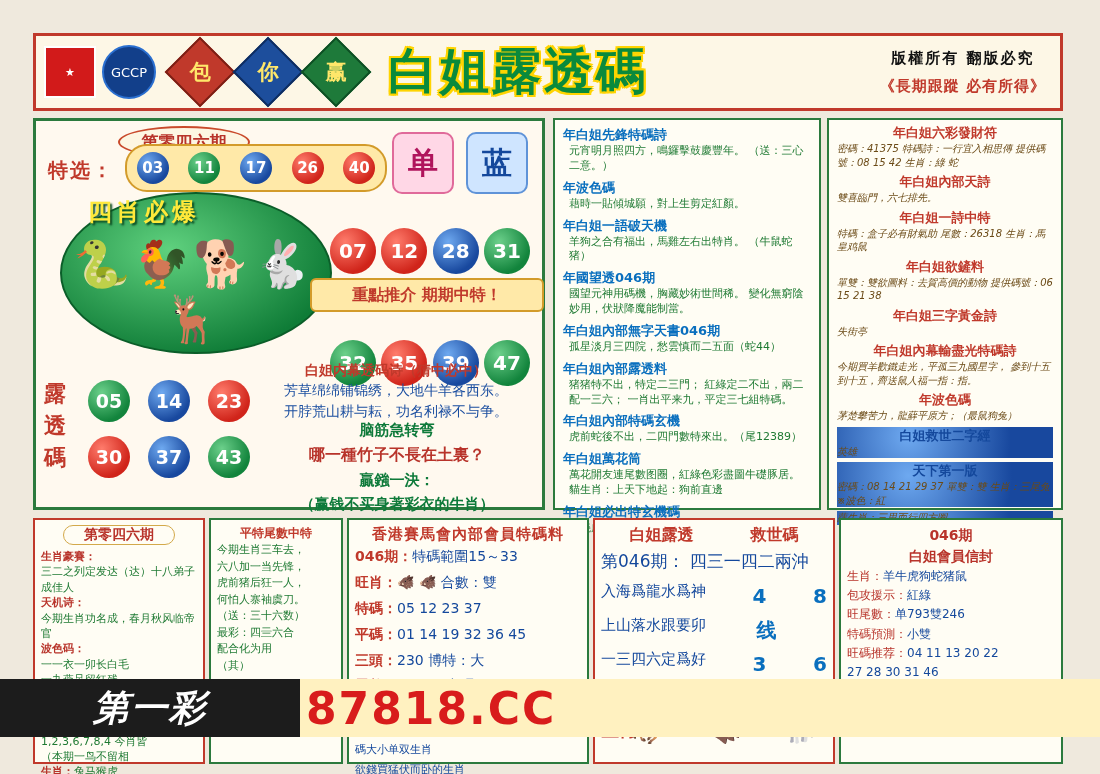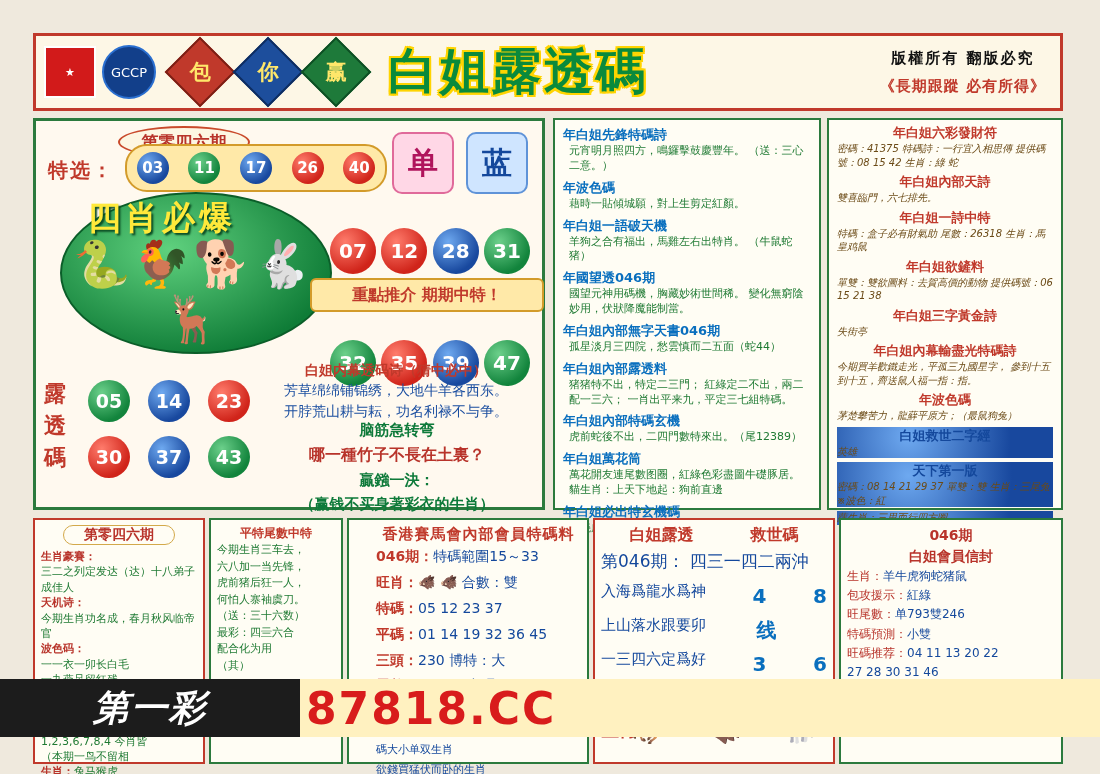--- a/index.html
+++ b/index.html
@@ -67,21 +67,21 @@
     font-size:30px;font-weight:bold;color:#b0145c;}
   .lan-box{position:absolute;left:466px;top:132px;width:58px;height:58px;border-radius:10px;
     background:#cfe5ff;border:2px solid #5f93d8;display:flex;align-items:center;justify-content:center;
     font-size:30px;font-weight:bold;color:#14489c;}
 
   .oval{
     position:absolute;left:60px;top:192px;width:268px;height:158px;border-radius:50%;
     background:radial-gradient(ellipse at 40% 35%, #5fd17e, #0f7c37 75%);
     border:2px solid #0b5e29;
   }
-  .oval-title{position:absolute;left:88px;top:196px;font-size:33px;font-weight:bold;color:#ffe93a;
+  .oval-title{position:absolute;left:88px;top:196px;font-size:24px;font-weight:bold;color:#ffe93a;
     letter-spacing:4px;text-shadow:2px 2px 2px #0a4a22;}
   .animals{position:absolute;left:72px;top:236px;width:240px;height:110px;font-size:46px;
     display:flex;flex-wrap:wrap;justify-content:space-around;align-items:center;line-height:1;}
 
   .right-balls{position:absolute;left:330px;top:228px;width:200px;}
   .rb-row{display:flex;justify-content:space-between;margin-bottom:16px;}
   .recommend{
     position:absolute;left:310px;top:278px;width:230px;height:30px;
     background:#ffe9a8;border:2px solid #d39b2a;border-radius:6px;
     display:flex;align-items:center;justify-content:center;font-size:16px;font-weight:bold;color:#c0392b;
@@ -111,21 +111,21 @@
   }
   .r-item{margin-bottom:4px;}
   .r-item .t{color:#c0392b;font-size:13px;font-weight:bold;text-align:center;}
   .r-item .c{color:#6b4a16;font-size:10px;line-height:1.35;font-style:italic;}
   .r-item.blue .t{color:#14489c;}
 
   
   .bot{position:absolute;top:518px;height:246px;box-sizing:border-box;background:#fffdf4;border:2px solid #c0392b;}
   .b1{left:33px;width:172px;}
   .b2{left:209px;width:134px;border-color:#2b7a3d;}
-  .b3{left:347px;width:242px;border-color:#2b7a3d;padding-left:21px;}
+  .b3{left:347px;width:242px;border-color:#2b7a3d;}
   .b4{left:593px;width:242px;border-color:#c0392b;}
   .b5{left:839px;width:224px;border-color:#2b7a3d;}
   .bot .inner{padding:5px 6px;}
   .b1 .ttl{text-align:center;color:#b8332a;font-size:14px;font-weight:bold;border:1px solid #d3a94a;border-radius:12px;margin:0 22px 4px;}
   .b1 .line{font-size:11px;color:#1f7a33;line-height:1.4;}
   .b1 .k{color:#b8332a;font-weight:bold;}
   .b2 .line{font-size:11px;color:#1f7a33;line-height:1.5;}
   .b2 .ttl{text-align:center;color:#c0392b;font-size:12px;font-weight:bold;}
   .b3 .ttl{text-align:center;color:#c0392b;font-size:15px;font-weight:bold;letter-spacing:1px;}
   .b3 .line{font-size:14px;color:#14489c;line-height:1.85;}

